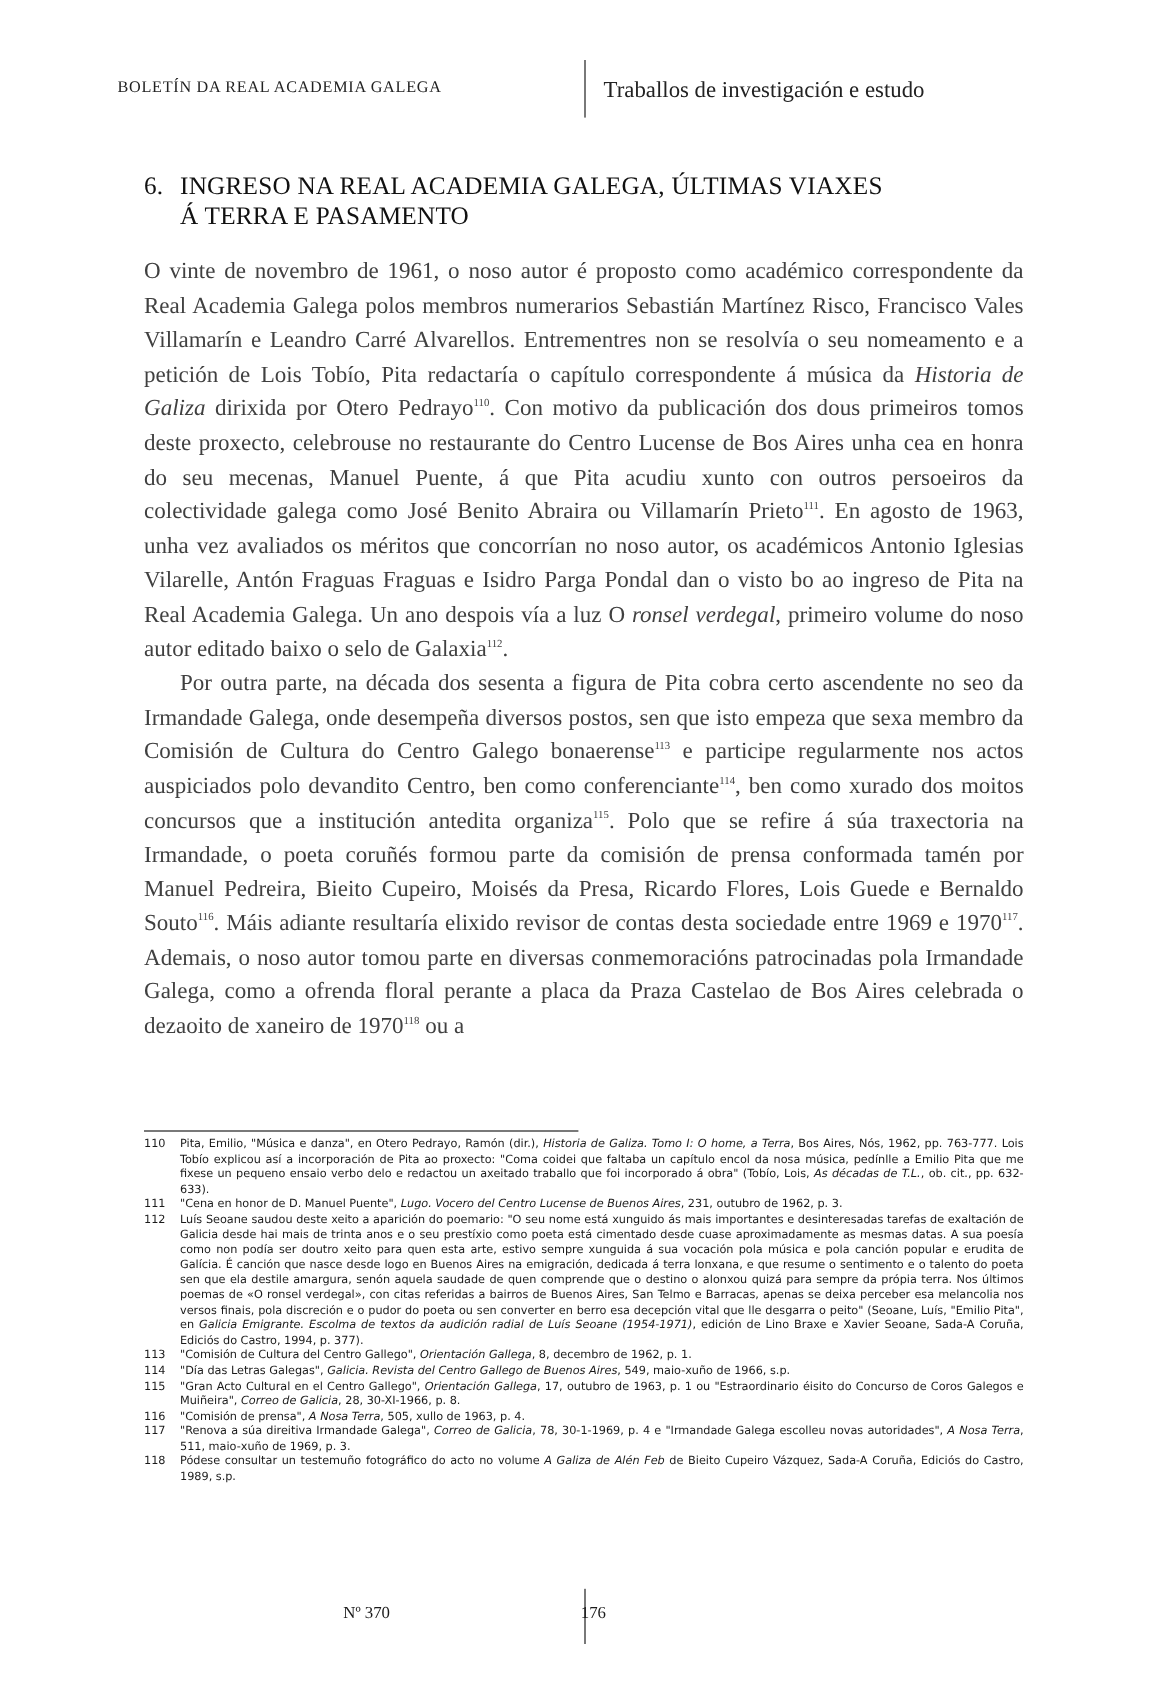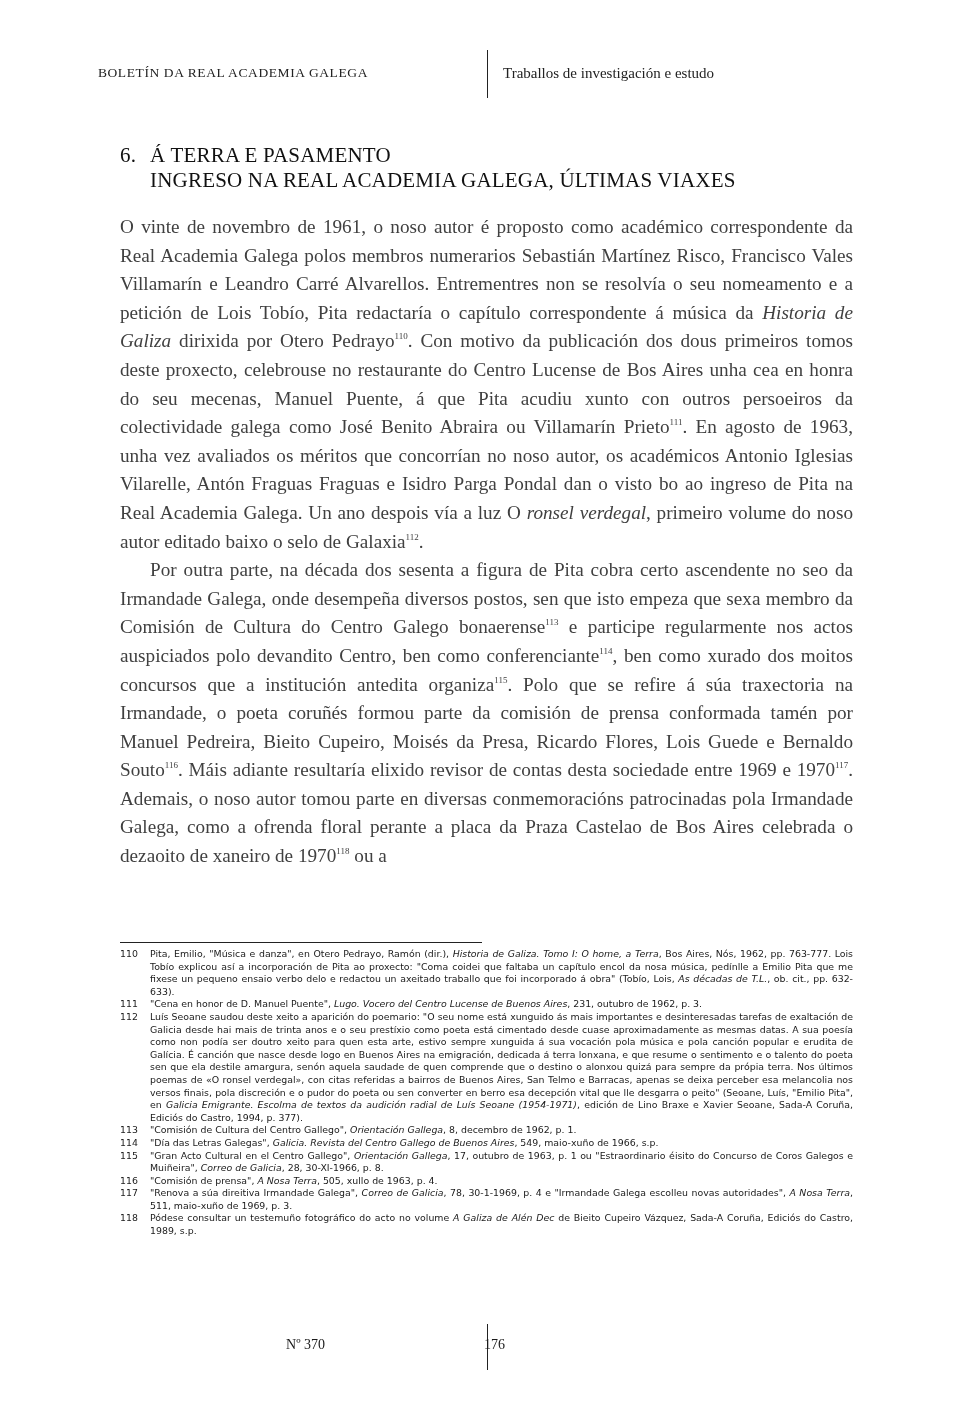--- a/index.html
+++ b/index.html
@@ -36,21 +36,21 @@
     left: 487px;
     top: 0;
     width: 1px;
     height: 48px;
     background: #222;
   }
   .rh-right {
     position: absolute;
     left: 503px;
     top: 15px;
-    font-size: 15px;
+    font-size: 19px;
     white-space: nowrap;
     color: #222;
   }
   .section-heading {
     position: absolute;
     top: 143px;
     left: 120px;
     width: 700px;
     font-size: 21px;
     line-height: 25px;
@@ -150,40 +150,40 @@
 <body>
 
 <div class="running-header">
   <span class="rh-left">BOLETÍN DA REAL ACADEMIA GALEGA</span>
   <span class="rh-divider"></span>
   <span class="rh-right">Traballos de investigación e estudo</span>
 </div>
 
 <div class="section-heading">
   <span class="num">6.</span>
+  <span class="title">INGRESO NA REAL ACADEMIA GALEGA, ÚLTIMAS VIAXES</span>
   <span class="title">Á TERRA E PASAMENTO</span>
-  <span class="title">INGRESO NA REAL ACADEMIA GALEGA, ÚLTIMAS VIAXES</span>
 </div>
 
 <div class="body-text">
   <p><span>O vinte de novembro de 1961, o noso autor é proposto como académico correspondente da Real Academia Galega polos membros numerarios Sebastián Martínez Risco, Francisco Vales Villamarín e Leandro Carré Alvarellos. Entrementres non se resolvía o seu nomeamento e a petición de Lois Tobío, Pita redactaría o capítulo correspondente á música da </span><i>Historia de Galiza</i><span> dirixida por Otero Pedrayo</span><sup class="fnref">110</sup><span>. Con motivo da publicación dos dous primeiros tomos deste proxecto, celebrouse no restaurante do Centro Lucense de Bos Aires unha cea en honra do seu mecenas, Manuel Puente, á que Pita acudiu xunto con outros persoeiros da colectividade galega como José Benito Abraira ou Villamarín Prieto</span><sup class="fnref">111</sup><span>. En agosto de 1963, unha vez avaliados os méritos que concorrían no noso autor, os académicos Antonio Iglesias Vilarelle, Antón Fraguas Fraguas e Isidro Parga Pondal dan o visto bo ao ingreso de Pita na Real Academia Galega. Un ano despois vía a luz O </span><i>ronsel verdegal</i><span>, primeiro volume do noso autor editado baixo o selo de Galaxia</span><sup class="fnref">112</sup><span>.</span></p>
   <p class="indent"><span>Por outra parte, na década dos sesenta a figura de Pita cobra certo ascendente no seo da Irmandade Galega, onde desempeña diversos postos, sen que isto empeza que sexa membro da Comisión de Cultura do Centro Galego bonaerense</span><sup class="fnref">113</sup><span> e participe regularmente nos actos auspiciados polo devandito Centro, ben como conferenciante</span><sup class="fnref">114</sup><span>, ben como xurado dos moitos concursos que a institución antedita organiza</span><sup class="fnref">115</sup><span>. Polo que se refire á súa traxectoria na Irmandade, o poeta coruñés formou parte da comisión de prensa conformada tamén por Manuel Pedreira, Bieito Cupeiro, Moisés da Presa, Ricardo Flores, Lois Guede e Bernaldo Souto</span><sup class="fnref">116</sup><span>. Máis adiante resultaría elixido revisor de contas desta sociedade entre 1969 e 1970</span><sup class="fnref">117</sup><span>. Ademais, o noso autor tomou parte en diversas conmemoracións patrocinadas pola Irmandade Galega, como a ofrenda floral perante a placa da Praza Castelao de Bos Aires celebrada o dezaoito de xaneiro de 1970</span><sup class="fnref">118</sup><span> ou a</span></p>
 </div>
 
 <div class="fn-rule"></div>
 
 <div class="footnotes">
     <div class="fn"><span class="fn-num">110</span><span>Pita, Emilio, "Música e danza", en Otero Pedrayo, Ramón (dir.), </span><i>Historia de Galiza. Tomo I: O home, a Terra</i><span>, Bos Aires, Nós, 1962, pp. 763-777. Lois Tobío explicou así a incorporación de Pita ao proxecto: "Coma coidei que faltaba un capítulo encol da nosa música, pedínlle a Emilio Pita que me fixese un pequeno ensaio verbo delo e redactou un axeitado traballo que foi incorporado á obra" (Tobío, Lois, </span><i>As décadas de T.L.</i><span>, ob. cit., pp. 632-633).</span></div>
     <div class="fn"><span class="fn-num">111</span><span>"Cena en honor de D. Manuel Puente", </span><i>Lugo. Vocero del Centro Lucense de Buenos Aires</i><span>, 231, outubro de 1962, p. 3.</span></div>
     <div class="fn"><span class="fn-num">112</span><span>Luís Seoane saudou deste xeito a aparición do poemario: "O seu nome está xunguido ás mais importantes e desinteresadas tarefas de exaltación de Galicia desde hai mais de trinta anos e o seu prestíxio como poeta está cimentado desde cuase aproximadamente as mesmas datas. A sua poesía como non podía ser doutro xeito para quen esta arte, estivo sempre xunguida á sua vocación pola música e pola canción popular e erudita de Galícia. É canción que nasce desde logo en Buenos Aires na emigración, dedicada á terra lonxana, e que resume o sentimento e o talento do poeta sen que ela destile amargura, senón aquela saudade de quen comprende que o destino o alonxou quizá para sempre da própia terra. Nos últimos poemas de «O ronsel verdegal», con citas referidas a bairros de Buenos Aires, San Telmo e Barracas, apenas se deixa perceber esa melancolia nos versos finais, pola discreción e o pudor do poeta ou sen converter en berro esa decepción vital que lle desgarra o peito" (Seoane, Luís, "Emilio Pita", en </span><i>Galicia Emigrante. Escolma de textos da audición radial de Luís Seoane (1954-1971)</i><span>, edición de Lino Braxe e Xavier Seoane, Sada-A Coruña, Ediciós do Castro, 1994, p. 377).</span></div>
     <div class="fn"><span class="fn-num">113</span><span>"Comisión de Cultura del Centro Gallego", </span><i>Orientación Gallega</i><span>, 8, decembro de 1962, p. 1.</span></div>
     <div class="fn"><span class="fn-num">114</span><span>"Día das Letras Galegas", </span><i>Galicia. Revista del Centro Gallego de Buenos Aires</i><span>, 549, maio-xuño de 1966, s.p.</span></div>
     <div class="fn"><span class="fn-num">115</span><span>"Gran Acto Cultural en el Centro Gallego", </span><i>Orientación Gallega</i><span>, 17, outubro de 1963, p. 1 ou "Estraordinario éisito do Concurso de Coros Galegos e Muiñeira", </span><i>Correo de Galicia</i><span>, 28, 30-XI-1966, p. 8.</span></div>
     <div class="fn"><span class="fn-num">116</span><span>"Comisión de prensa", </span><i>A Nosa Terra</i><span>, 505, xullo de 1963, p. 4.</span></div>
     <div class="fn"><span class="fn-num">117</span><span>"Renova a súa direitiva Irmandade Galega", </span><i>Correo de Galicia</i><span>, 78, 30-1-1969, p. 4 e "Irmandade Galega escolleu novas autoridades", </span><i>A Nosa Terra</i><span>, 511, maio-xuño de 1969, p. 3.</span></div>
-    <div class="fn"><span class="fn-num">118</span><span>Pódese consultar un testemuño fotográfico do acto no volume </span><i>A Galiza de Alén Dec</i><span> de Bieito Cupeiro Vázquez, Sada-A Coruña, Ediciós do Castro, 1989, s.p.</span></div>
+    <div class="fn"><span class="fn-num">118</span><span>Pódese consultar un testemuño fotográfico do acto no volume </span><i>A Galiza de Alén Feb</i><span> de Bieito Cupeiro Vázquez, Sada-A Coruña, Ediciós do Castro, 1989, s.p.</span></div>
   </div>
 
 <div class="page-footer">
   <span class="pf-left">Nº 370</span>
   <span class="pf-divider"></span>
   <span class="pf-right">176</span>
 </div>
 
 </body></html>

